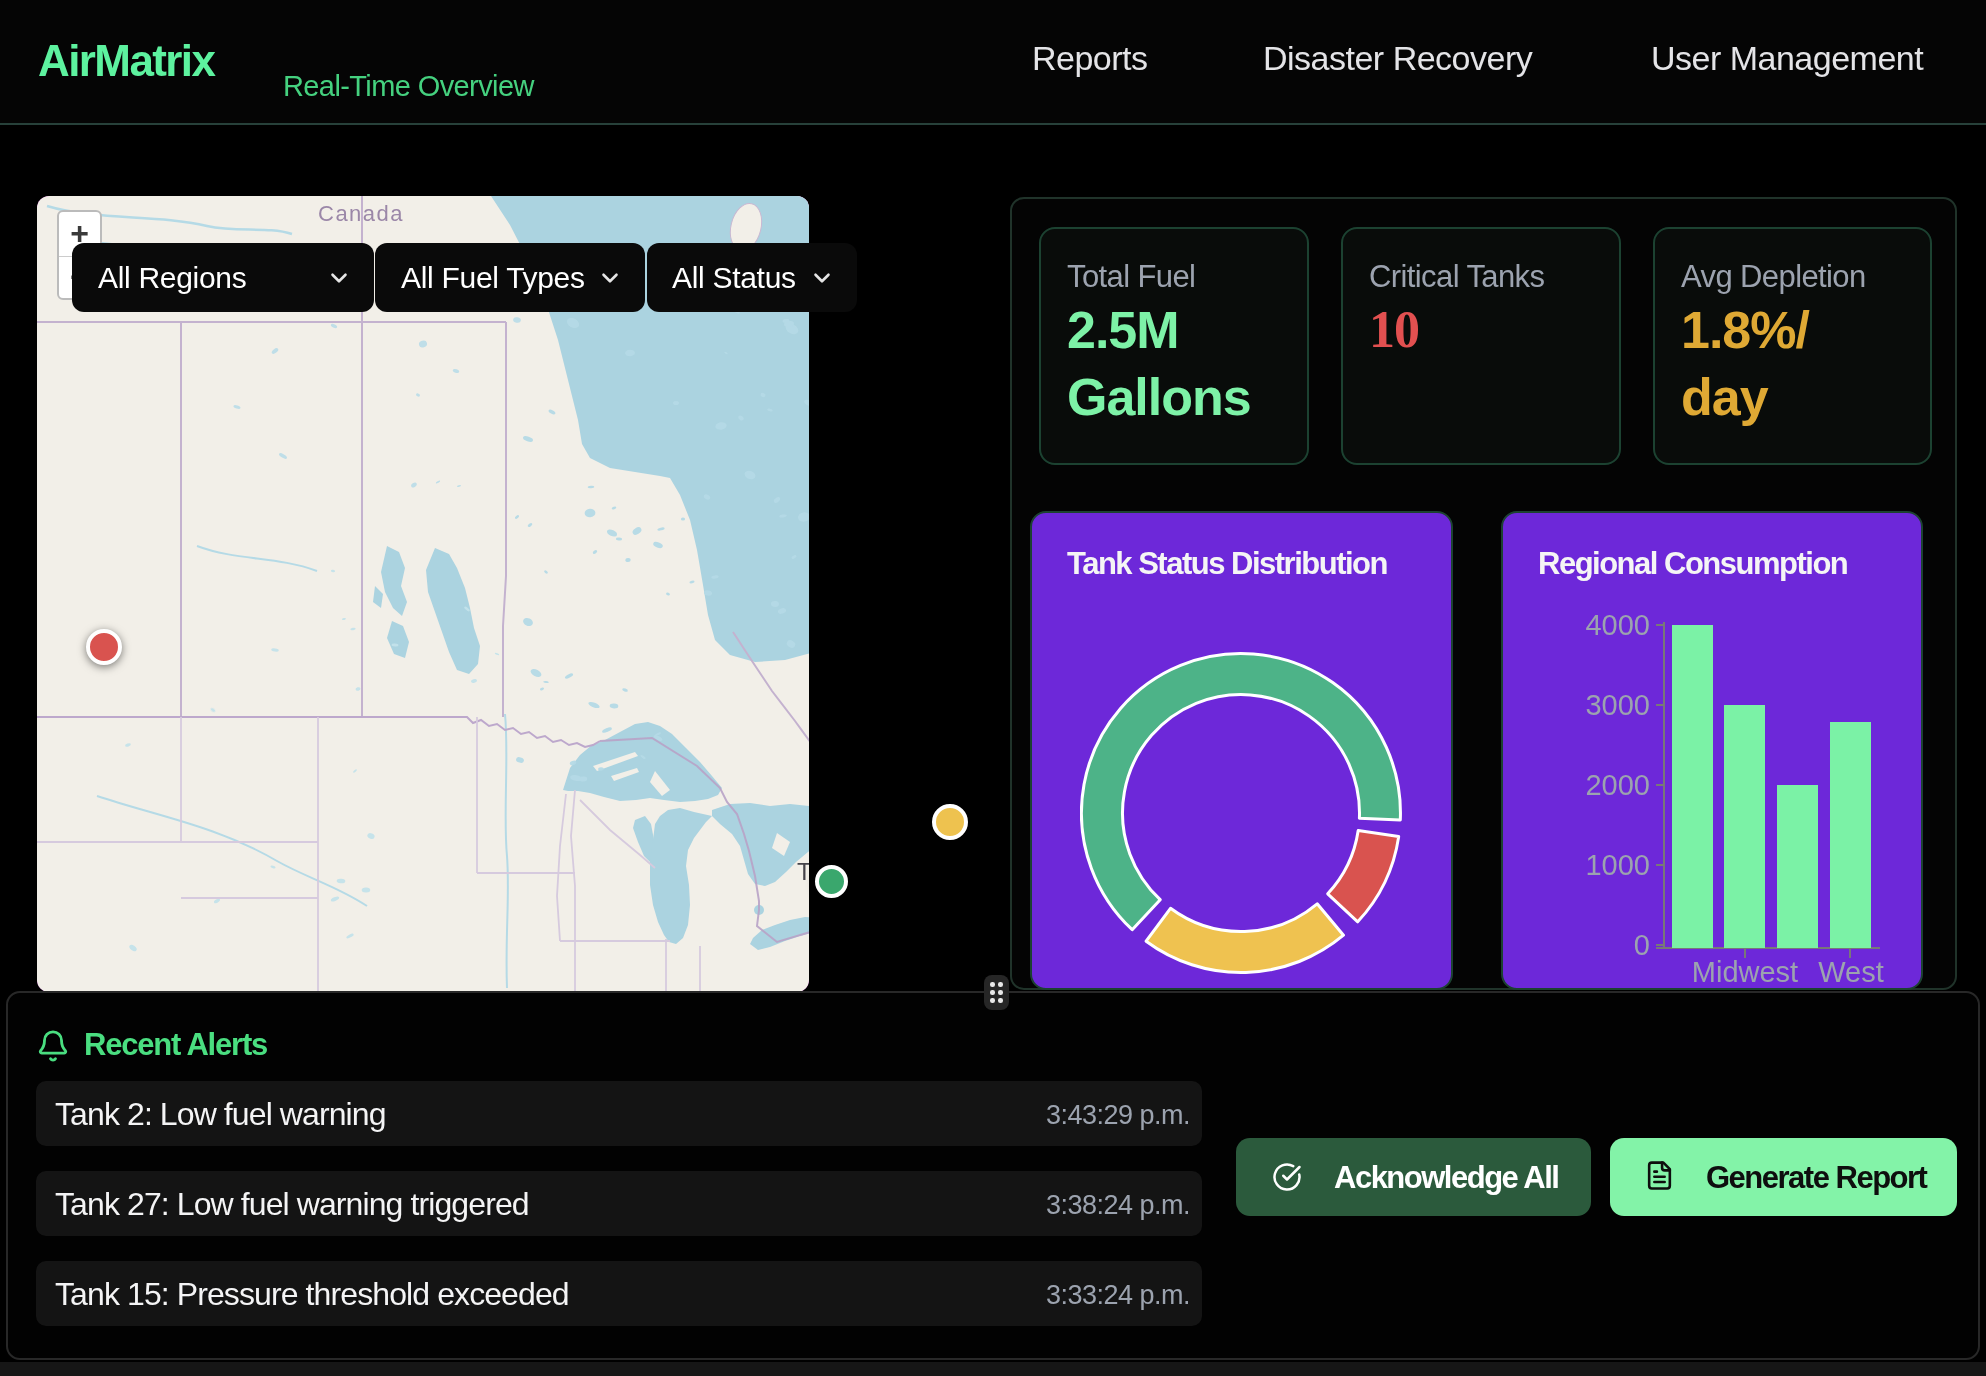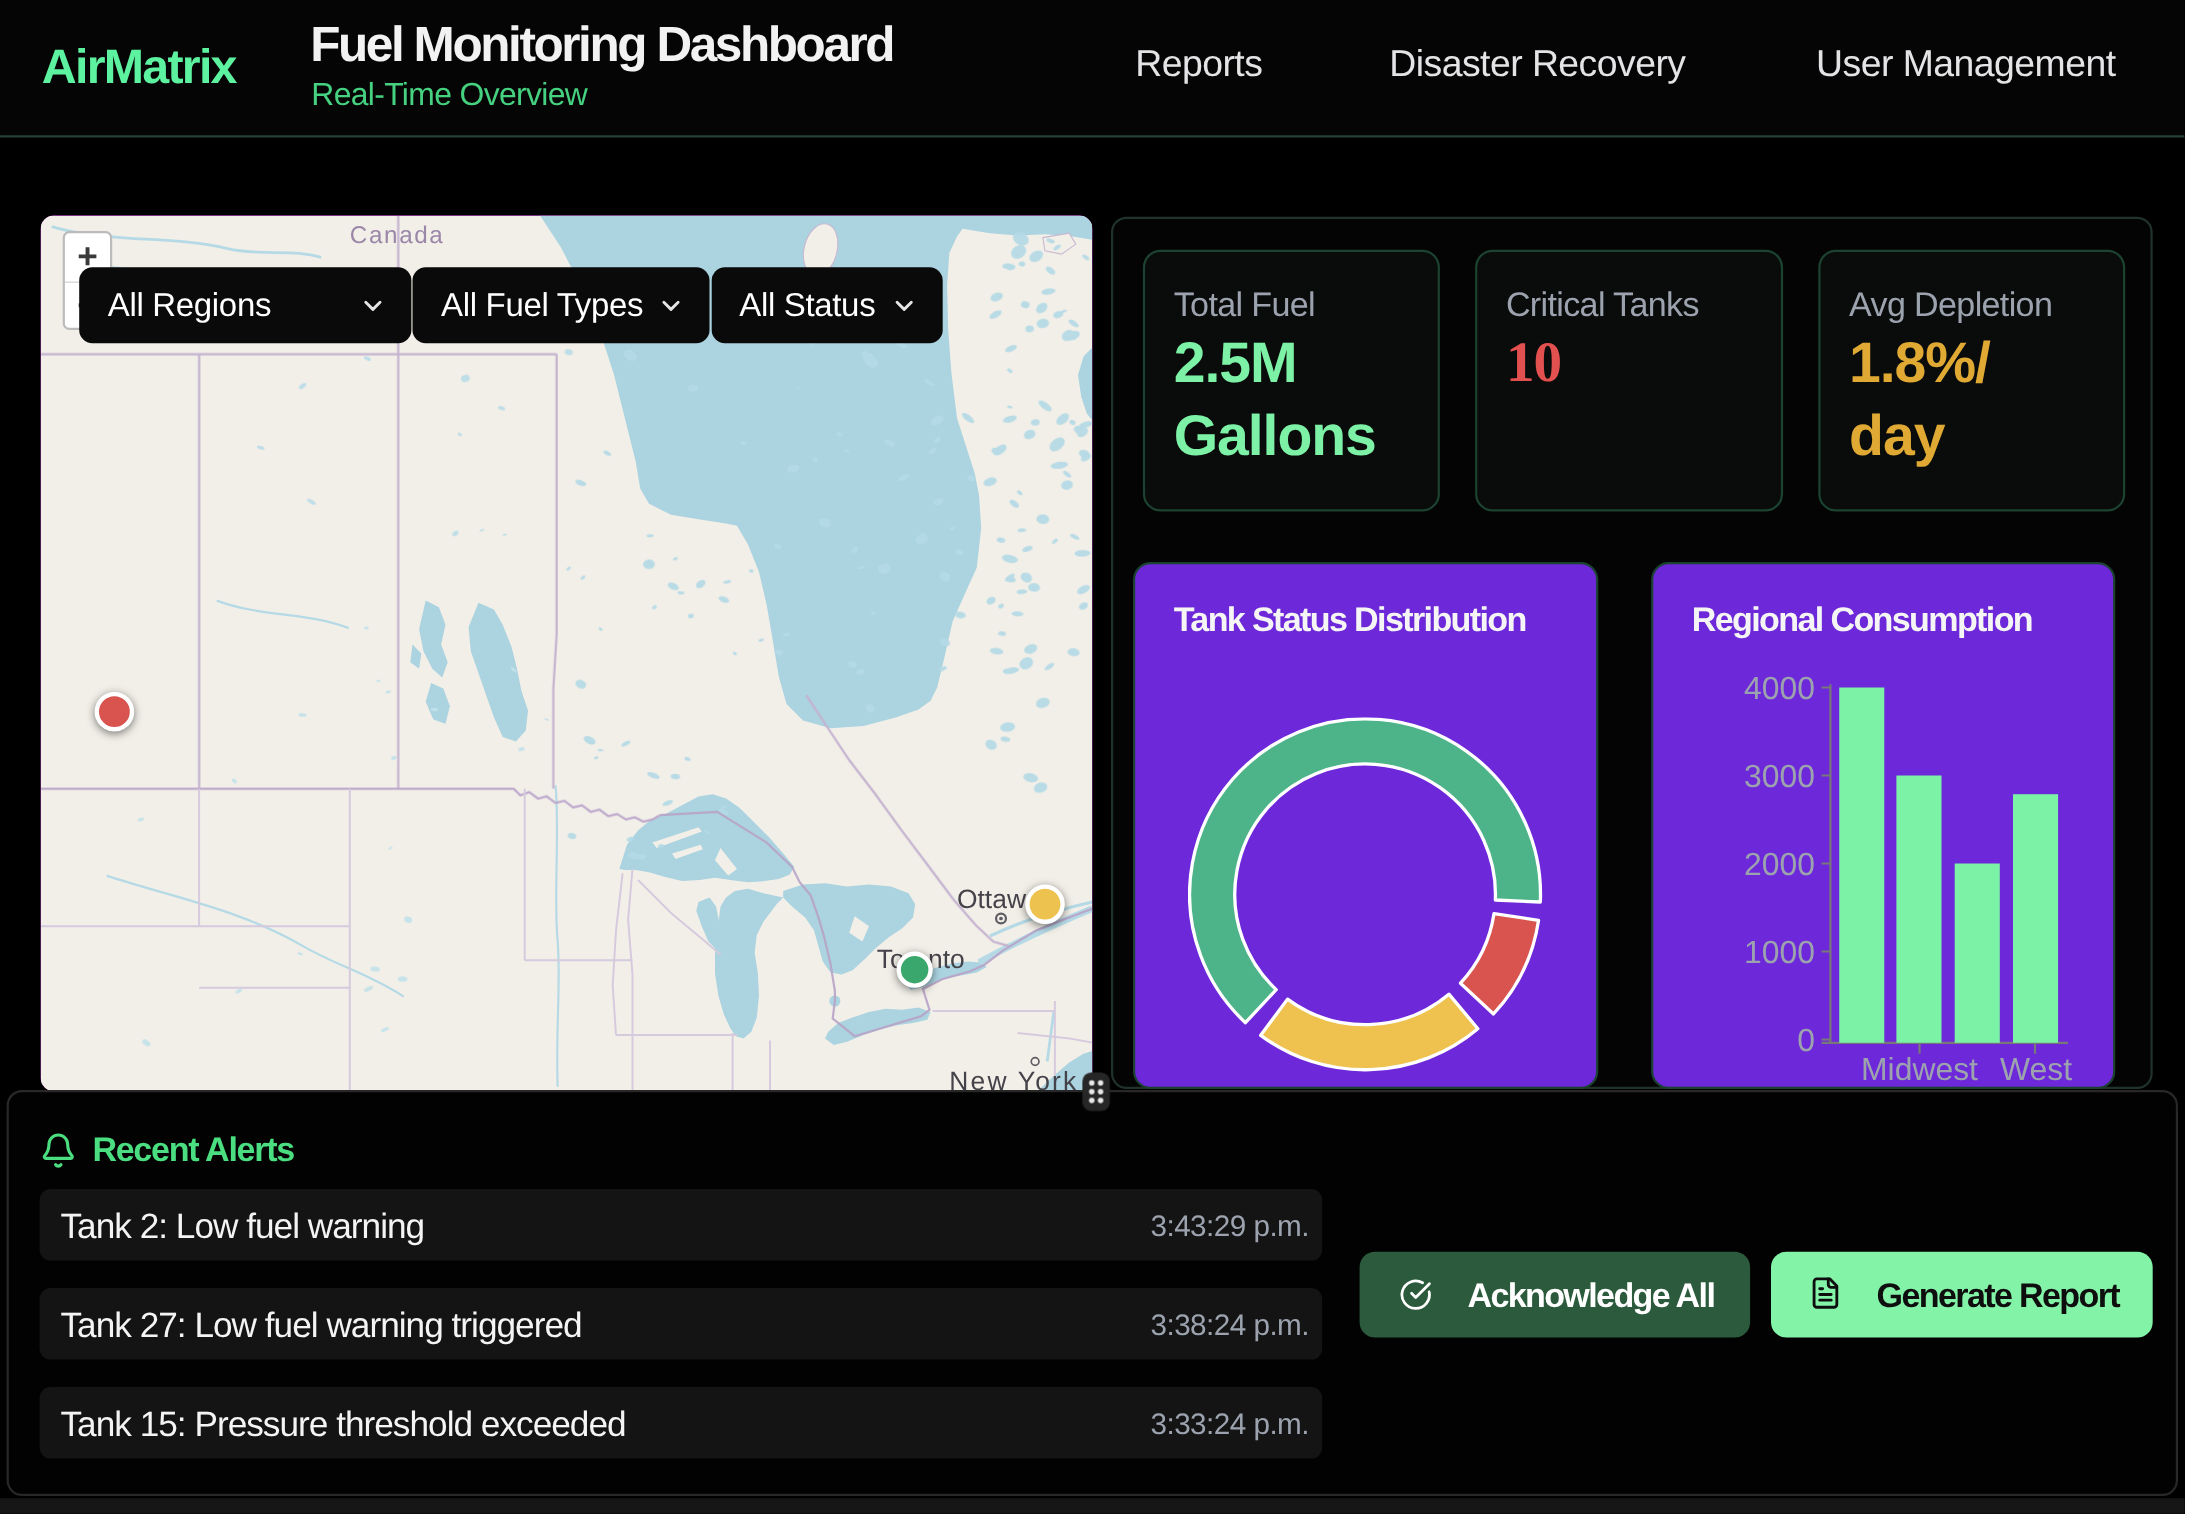--- a/index.html
+++ b/index.html
@@ -5,21 +5,21 @@
   * { margin:0; padding:0; box-sizing:border-box; }
   html,body { width:1986px; height:1376px; background:#000; font-family:"Liberation Sans", sans-serif; overflow:hidden; position:relative; }
   .abs { position:absolute; }
   
   #header { position:absolute; left:0; top:0; width:1986px; height:125px; background:#050505; border-bottom:2px solid #27413a; }
   #logo { position:absolute; left:38px; top:36px; font-size:44px; font-weight:700; color:#5df29f; letter-spacing:-1.6px; }
   #title { position:absolute; left:282px; top:14px; font-size:45px; font-weight:700; color:#f2f2f2; letter-spacing:-2.2px; }
   #subtitle { position:absolute; left:283px; top:70px; font-size:29px; color:#45d17f; letter-spacing:-0.6px; }
   .nav { position:absolute; top:39px; font-size:34px; color:#e4e4e7; letter-spacing:-0.5px; }
   
-  #map { position:absolute; left:37px; top:196px; width:956px; height:796px; border-radius:12px; overflow:hidden; background:#d946ef; }
+  #map { position:absolute; left:37px; top:196px; width:772px; height:796px; border-radius:12px; overflow:hidden; background:#a21caf; }
   #zoomctl { position:absolute; left:57px; top:210px; width:45px; height:90px; background:#fff; border:2px solid #bbb; border-radius:6px; z-index:5; }
   #zoomctl .plus { position:absolute; left:0; top:0; width:100%; height:45px; border-bottom:1px solid #ccc; color:#3a3a3a; font-size:32px; font-weight:600; text-align:center; line-height:42px;}
   #zoomctl .minus { position:absolute; left:0; top:45px; width:100%; height:43px; color:#3a3a3a; font-size:32px; font-weight:600; text-align:center; line-height:40px;}
   .dd { position:absolute; top:243px; height:69px; background:#0a0a0a; border-radius:12px; z-index:6; color:#fff; font-size:30px; font-weight:500; letter-spacing:-0.3px; }
   .dd span { position:absolute; top:18px; }
   .dd svg { position:absolute; right:22px; top:22px; }
   .marker { position:absolute; border-radius:50%; border:4px solid #fff; box-shadow:0 2px 8px rgba(0,0,0,.5); z-index:4; }
   
   #rpanel { position:absolute; left:1010px; top:197px; width:947px; height:793px; border:2px solid #20332a; border-radius:14px; background:#040404; }
   .scard { position:absolute; top:227px; height:238px; border:2px solid #1c4231; border-radius:16px; background:#090c0a; }
@@ -39,21 +39,20 @@
   #btngen { left:1610px; width:347px; background:#83f3a8; }
   #btngen .t { position:absolute; left:96px; top:22px; font-size:31px; font-weight:700; color:#0e0e0e; letter-spacing:-1.5px; white-space:nowrap; }
   #handle { position:absolute; left:984px; top:975px; width:25px; height:35px; background:#262626; border-radius:8px; z-index:9; }
   #handle i { position:absolute; width:4.5px; height:4.5px; border-radius:50%; background:#e8e8e8; }
   #botstrip { position:absolute; left:0; top:1362px; width:1986px; height:14px; background:#161616; }
 </style>
 </head>
 <body>
 <div id="header">
   <div id="logo">AirMatrix</div>
-  <div id="title">Fuel Monitoring Dashboard</div>
   <div id="subtitle">Real-Time Overview</div>
   <div class="nav" style="left:1032px;">Reports</div>
   <div class="nav" style="left:1263px;">Disaster Recovery</div>
   <div class="nav" style="left:1651px;">User Management</div>
 </div>
 
 <div id="map">
 <svg width="956" height="796" viewBox="0 0 956 796">
 <rect width="956" height="796" fill="#f2efe8"></rect>
 <g fill="#abd3e0" stroke="none">

